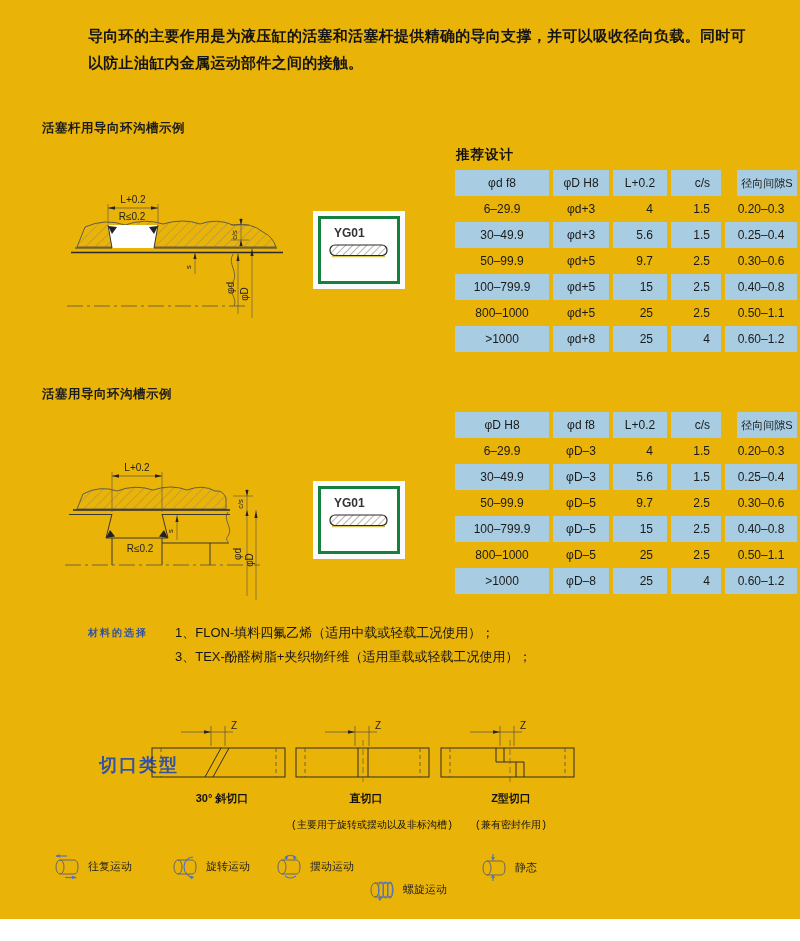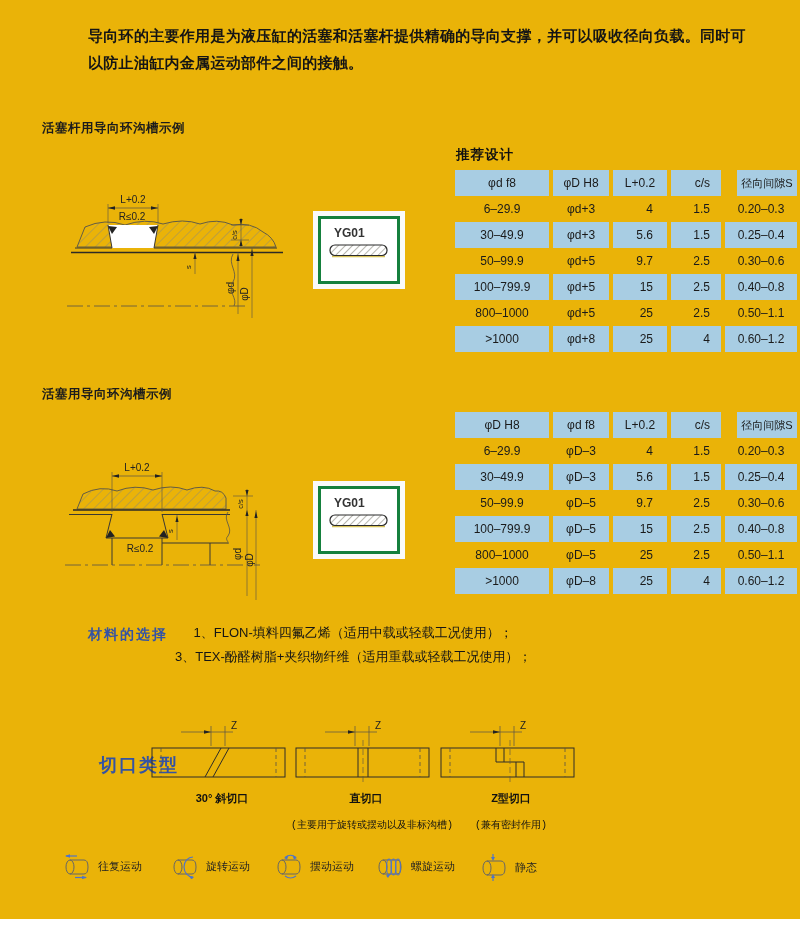--- a/index.html
+++ b/index.html
@@ -19,29 +19,29 @@
   .ptable .head.c4{font-size:11px;margin-left:12px;}
   .ptable .cell.c3{justify-content:flex-end;padding-right:11px;box-sizing:border-box;}
   .ptable .cell.c2:not(.head){justify-content:flex-end;padding-right:14px;box-sizing:border-box;}
   .diag{position:absolute;}
   .d1{left:45px;top:148px;} .d2{left:45px;top:428px;}
   .yg-box{position:absolute;width:76px;height:62px;background:#fff;border:3px solid #15803d;
           box-shadow:0 0 0 5px #fafafa;}
   .b1{left:318px;top:216px;} .b2{left:318px;top:486px;}
   .yg-label{font-size:12px;color:#333;margin:7px 0 2px 13px;font-weight:600;}
   .yg-box svg{display:block;margin:2px auto 0 auto;}
-  .mat-label{position:absolute;left:88px;top:626px;font-size:14px;font-weight:700;color:#3453a4;letter-spacing:2px;}
-  .mat-list{position:absolute;left:175px;top:621px;font-size:13px;line-height:24px;font-weight:500;color:#151515;text-align:center;}
+  .mat-label{position:absolute;left:88px;top:626px;font-size:10px;font-weight:700;color:#3453a4;letter-spacing:2px;}
+  .mat-list{position:absolute;left:175px;top:621px;font-size:13px;line-height:24px;font-weight:500;color:#151515;}
   .cut-label{position:absolute;left:99px;top:753px;font-size:18px;font-weight:700;color:#3453a4;letter-spacing:2px;}
   .cut-fig{position:absolute;top:720px;width:150px;text-align:center;}
   .f1{left:147px;} .f2{left:291px;} .f3{left:436px;}
   .cut-name{font-size:11px;font-weight:600;margin-top:3px;color:#111;}
   .cut-note{font-size:10px;margin-top:12px;color:#111;white-space:nowrap;font-family:Liberation Mono, monospace;}
   .legend-item{position:absolute;top:854px;display:flex;align-items:center;gap:9px;font-size:11px;color:#222;}
-  .l1{left:63px;} .l2{left:171px;} .l3{left:275px;} .l4{left:376px;} .l5{left:480px;}
+  .l1{left:53px;} .l2{left:171px;} .l3{left:275px;} .l4{left:368px;margin-top:23px;} .l5{left:480px;}
   .dimtxt{font-size:10px;fill:#222;}
   .dimtxt-s{font-size:7.5px;fill:#222;}
 </style>
 </head>
 <body>
 
 <div class="page">
 
   <p class="intro">导向环的主要作用是为液压缸的活塞和活塞杆提供精确的导向支撑，并可以吸收径向负载。同时可以防止油缸内金属运动部件之间的接触。</p>
 

